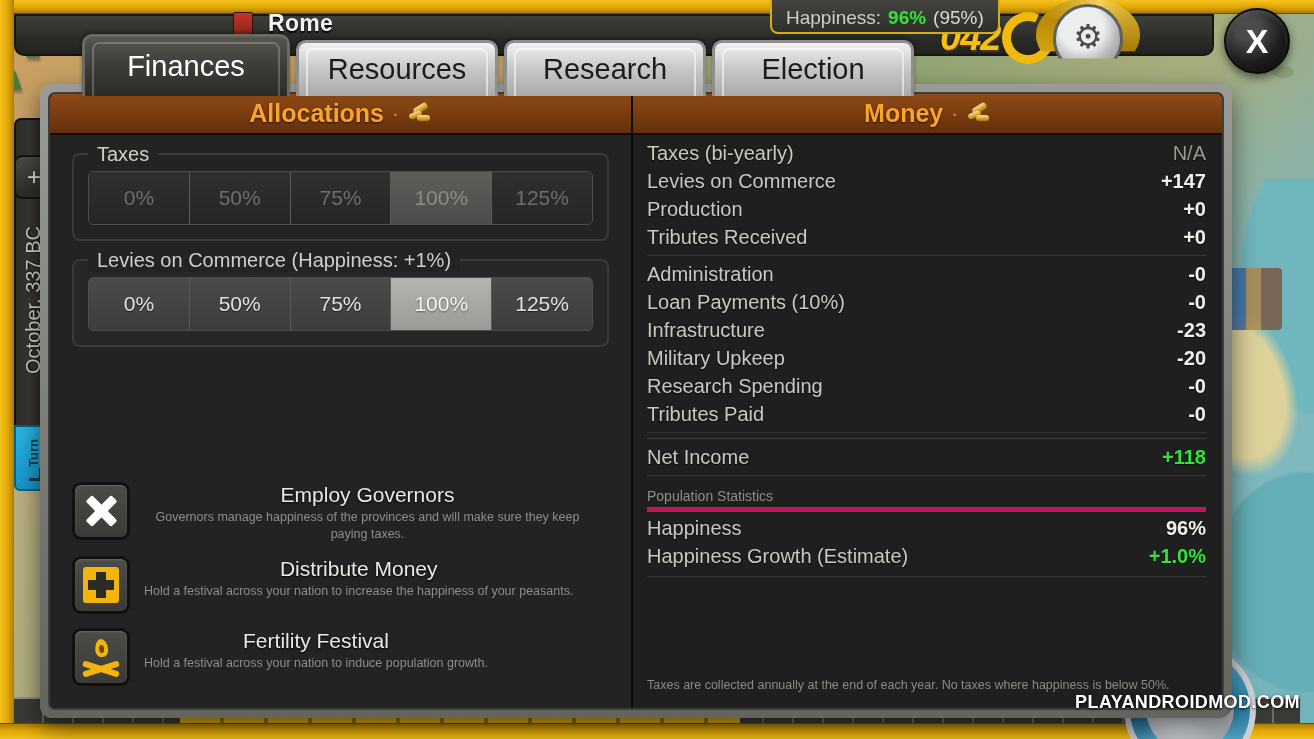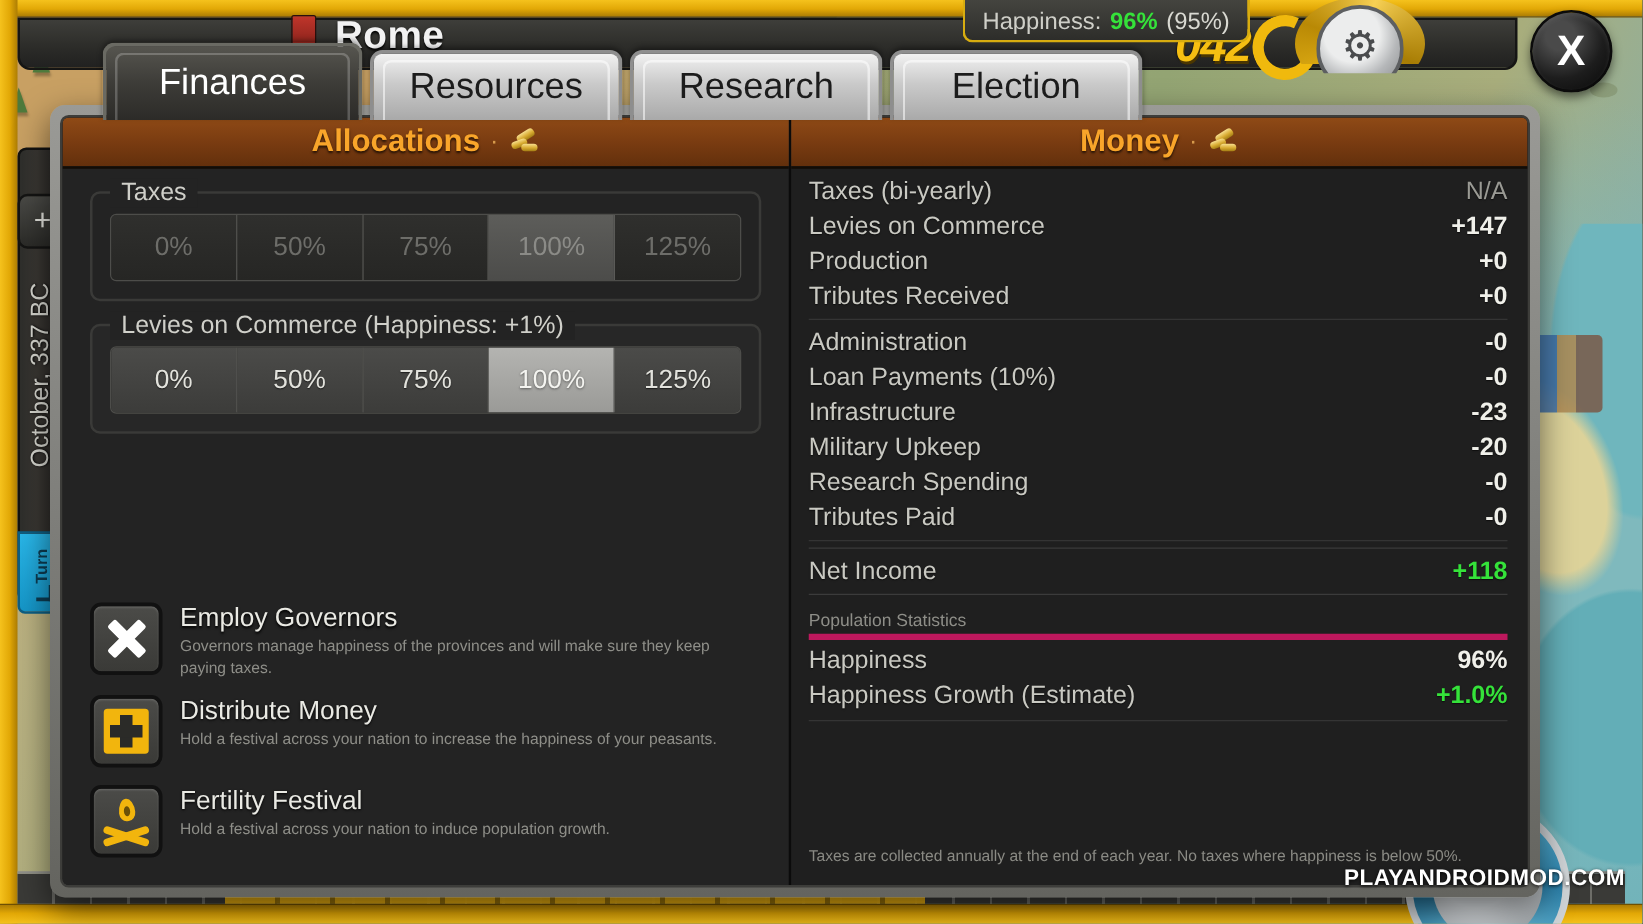--- a/index.html
+++ b/index.html
@@ -70,21 +70,21 @@
   
   #topbar {
     position:absolute; left:14px; top:14px; right:100px; height:42px;
     background:linear-gradient(180deg,#3e3e3a 0%, #2b2b28 60%, #212120 100%);
     border-radius:0 0 10px 10px;
     border:2px solid #151514;
     display:flex; align-items:center;
   }
   #nation-name {
     position:absolute; left:268px; top:10px;
-    color:#f2f2f2; font-size:31px; font-weight:bold;
+    color:#f2f2f2; font-size:23px; font-weight:bold;
     letter-spacing:.3px;
     text-shadow:0 2px 2px #000;
     z-index:2;
   }
   #nation-flag {
     position:absolute; left:233px; top:12px; width:20px; height:24px;
     background:linear-gradient(180deg,#c0352b 0%, #8d241c 100%);
     border:1px solid #2a0f0c; border-radius:2px; z-index:2;
   }
   #happiness-pod {
@@ -242,21 +242,21 @@
     display:flex;
     overflow:hidden;
   }
   .dlg-rivet {
     position:absolute; width:5px;height:5px;border-radius:50%;
     background:rgba(255,255,255,.5);
     box-shadow:0 1px 1px rgba(0,0,0,.5);
   }
 
   .col { position:relative; }
-  .col-left  { width:583px; border-right:2px solid #0b0b0b; background:#232323; }
+  .col-left  { width:583px; border-right:2px solid #0b0b0b; background:#232323;text-align:center; }
   .col-right { flex:1; background:#1f1f1f; }
 
   .col-header {
     height:41px;
     background:linear-gradient(180deg,#8f4a16 0%, #7a3c11 50%, #63300c 100%);
     display:flex; align-items:center; justify-content:center; gap:8px;
     border-bottom:2px solid #120c06;
   }
   .col-header .title {
     color:#f9a52a; font-size:25px; font-weight:bold;

